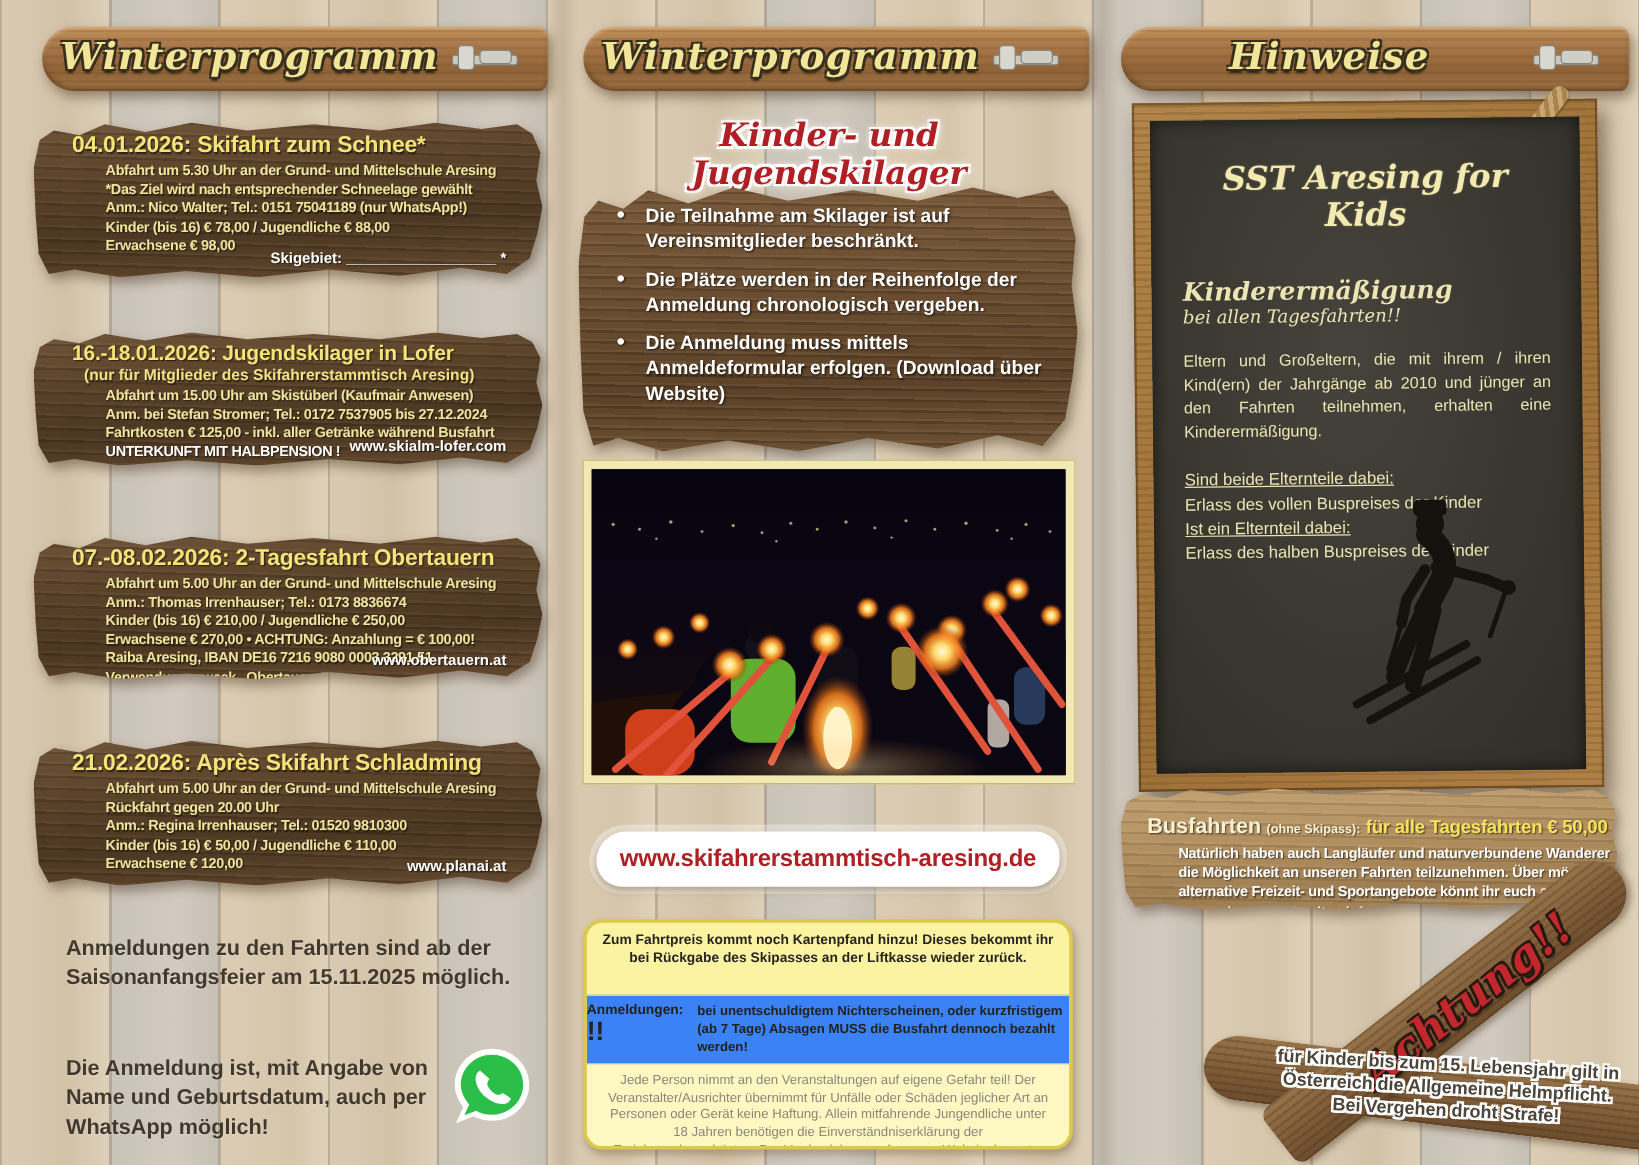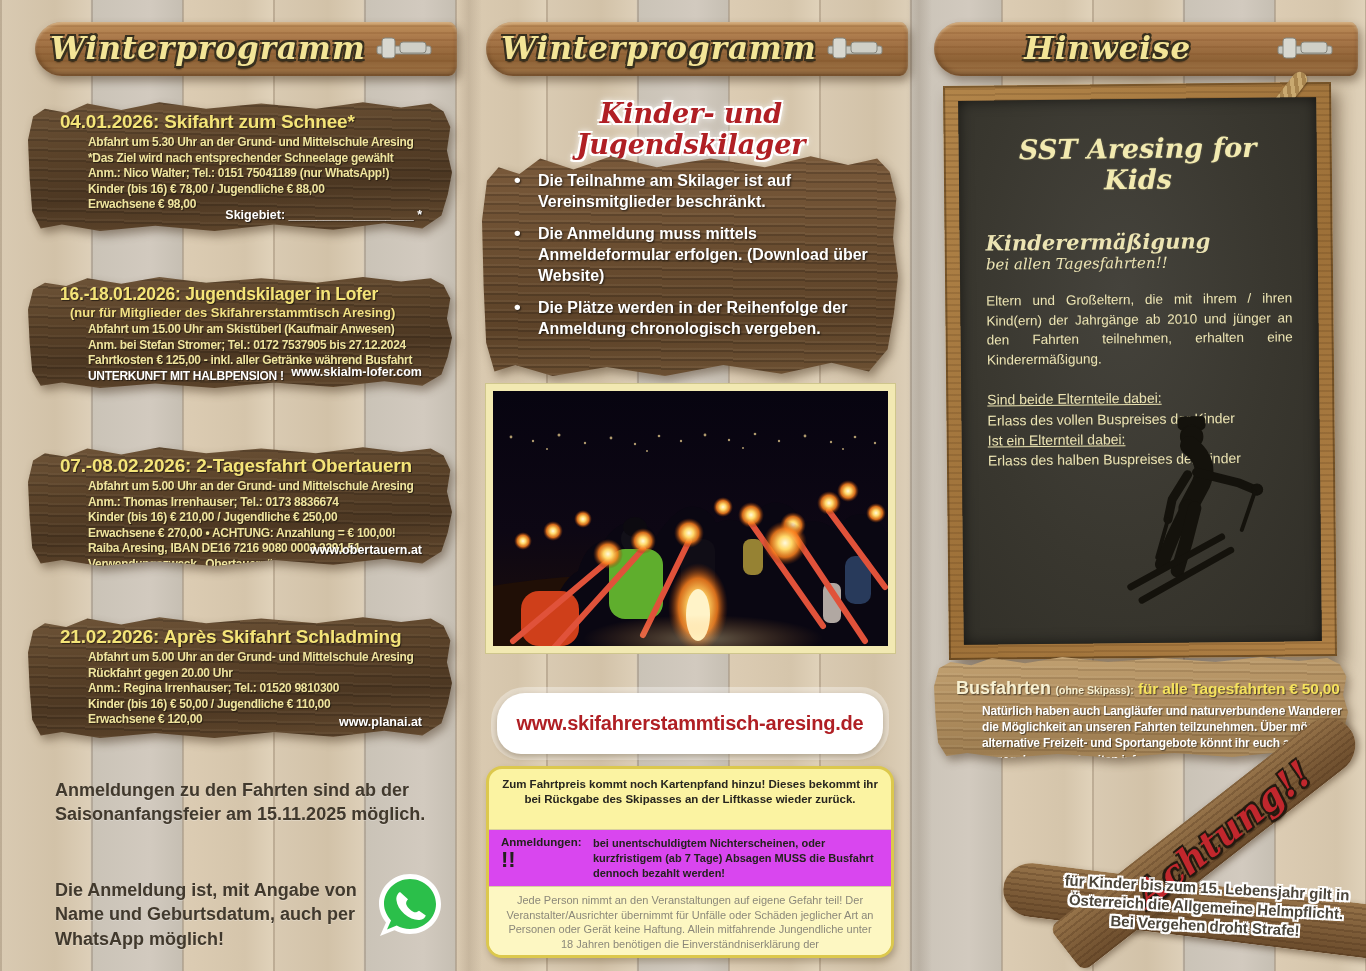--- a/index.html
+++ b/index.html
@@ -47,26 +47,26 @@
   .m-title{position:absolute;left:486px;top:98px;width:410px;text-align:center;
     font-family:"DejaVu Serif",serif;font-style:italic;font-weight:bold;font-size:27px;color:#b01f24;
     text-shadow:-2px -2px 0 #fff,2px -2px 0 #fff,-2px 2px 0 #fff,2px 2px 0 #fff,0 0 6px #fff,0 0 10px #fff;}
   .m-planks{padding:16px 18px 10px 22px;display:flex;flex-direction:column;gap:11px;
     background:
       repeating-linear-gradient(.8deg, rgba(0,0,0,.16) 0 2px, rgba(255,240,210,.05) 2px 4px, transparent 4px 9px),
       linear-gradient(178deg,#7a5a3b 0%,#6b4e31 40%,#5c4228 75%,#6d5133 100%);}
   .bullet{position:relative;padding-left:34px;font-size:16px;font-weight:bold;color:#fff;line-height:21px;text-shadow:1px 1px 2px rgba(0,0,0,.65);}
   .bullet::before{content:"•";position:absolute;left:10px;top:-1px;font-size:19px;}
   .photo{position:absolute;left:486px;top:384px;width:409px;height:269px;box-sizing:border-box;border:7px solid #f2e9b2;outline:1px solid #cfc68c;background:#0a0610;}
-  .url-pill{position:absolute;left:497px;top:693px;width:386px;height:61px;background:#fff;border-radius:28px 22px 26px 24px;
+  .url-pill{position:absolute;left:497px;top:693px;width:386px;height:46px;background:#fff;border-radius:28px 22px 26px 24px;
     display:flex;align-items:center;justify-content:center;box-shadow:0 3px 6px rgba(80,60,30,.35), 0 0 0 6px rgba(255,255,255,.35);}
   .url-pill span{font-size:20px;font-weight:bold;color:#b01f24;letter-spacing:-.2px;}
   .notice{position:absolute;left:486px;top:766px;width:408px;height:192px;box-sizing:border-box;border:3px solid #dcc84d;border-radius:16px;overflow:hidden;background:#fbf3a2;box-shadow:2px 4px 6px rgba(80,60,30,.3);}
   .notice-top{padding:8px 12px 22px;text-align:center;font-size:11.5px;font-weight:bold;color:#27251f;line-height:1.32;}
-  .notice-mid{background:#d946ef;border-top:1px solid #d8cf9e;border-bottom:1px solid #d8cf9e;display:grid;grid-template-columns:92px 1fr;padding:6px 12px 5px;}
+  .notice-mid{background:#3b82f6;border-top:1px solid #d8cf9e;border-bottom:1px solid #d8cf9e;display:grid;grid-template-columns:92px 1fr;padding:6px 0 5px;}
   .notice-mid .lbl{font-size:11.5px;font-weight:bold;color:#23221d;}
   .notice-mid .mark{font-size:22px;font-weight:bold;color:#23221d;line-height:.9;margin-top:2px;}
   .notice-mid .txt{font-size:11px;font-weight:bold;color:#23221d;line-height:1.35;}
   .notice-bot{padding:6px 13px;text-align:center;font-size:11px;color:#8b887a;line-height:1.34;background:#fdf7c2;}
   
   .board{position:absolute;left:946px;top:84px;width:388px;height:574px;box-sizing:border-box;padding:15px;
     transform:rotate(-.6deg);
     background:
       repeating-linear-gradient(0deg, rgba(80,50,20,.18) 0 2px, transparent 2px 6px),
       linear-gradient(135deg,#b2854a,#9d7038 55%,#b08146);
@@ -210,22 +210,22 @@
     <path d="M36 4 C53 4 67 17 67 34 C67 51 53 64 36 64 C30 64 25 62.6 20.5 60.2 L6 66 L12 52.5 C8 47.3 5 41 5 34 C5 17 19 4 36 4 Z" fill="#fff"></path>
     <path d="M36 9 C50 9 62 20 62 34 C62 48 50 59 36 59 C31 59 26.5 57.7 22.7 55.6 L13 59.4 L17 50.4 C13.4 46 10 40.4 10 34 C10 20 22 9 36 9 Z" fill="#2bbf4a"></path>
     <path d="M26 22 c-2 1-4 4-3.6 8 c.5 5 3.4 10 8 14 c4.6 4 10.2 6.3 15 6 c3.6-.2 5.8-2.6 6.4-4.6 l-6.8-4.6 c-1.6 1.4-3.8 2-5.8 1 c-2.8-1.4-5.6-4-6.8-7 c-.8-2 .2-4.2 1.6-5.6 Z" fill="#fff"></path>
   </svg>
 
   <div class="m-title">Kinder- und Jugendskilager</div>
 
   <div class="pw" style="left:482px;top:154px;width:416px;height:222px">
     <div class="plank m-planks">
       <div class="bullet">Die Teilnahme am Skilager ist auf Vereinsmitglieder beschränkt.</div>
+      <div class="bullet">Die Plätze werden in der Reihenfolge der Anmeldung chronologisch vergeben.</div>
       <div class="bullet">Die Anmeldung muss mittels Anmeldeformular erfolgen. (Download über Website)</div>
-      <div class="bullet">Die Plätze werden in der Reihenfolge der Anmeldung chronologisch vergeben.</div>
     </div>
   </div>
 
   <div class="photo">
     <svg width="395" height="255" viewBox="0 0 395 255" preserveAspectRatio="none">
       <defs>
         <radialGradient id="fl">
             <stop offset="0" stop-color="#fff9dc"></stop>
             <stop offset=".3" stop-color="#ffd96a"></stop>
             <stop offset=".65" stop-color="#f97f1c" stop-opacity=".85"></stop>

